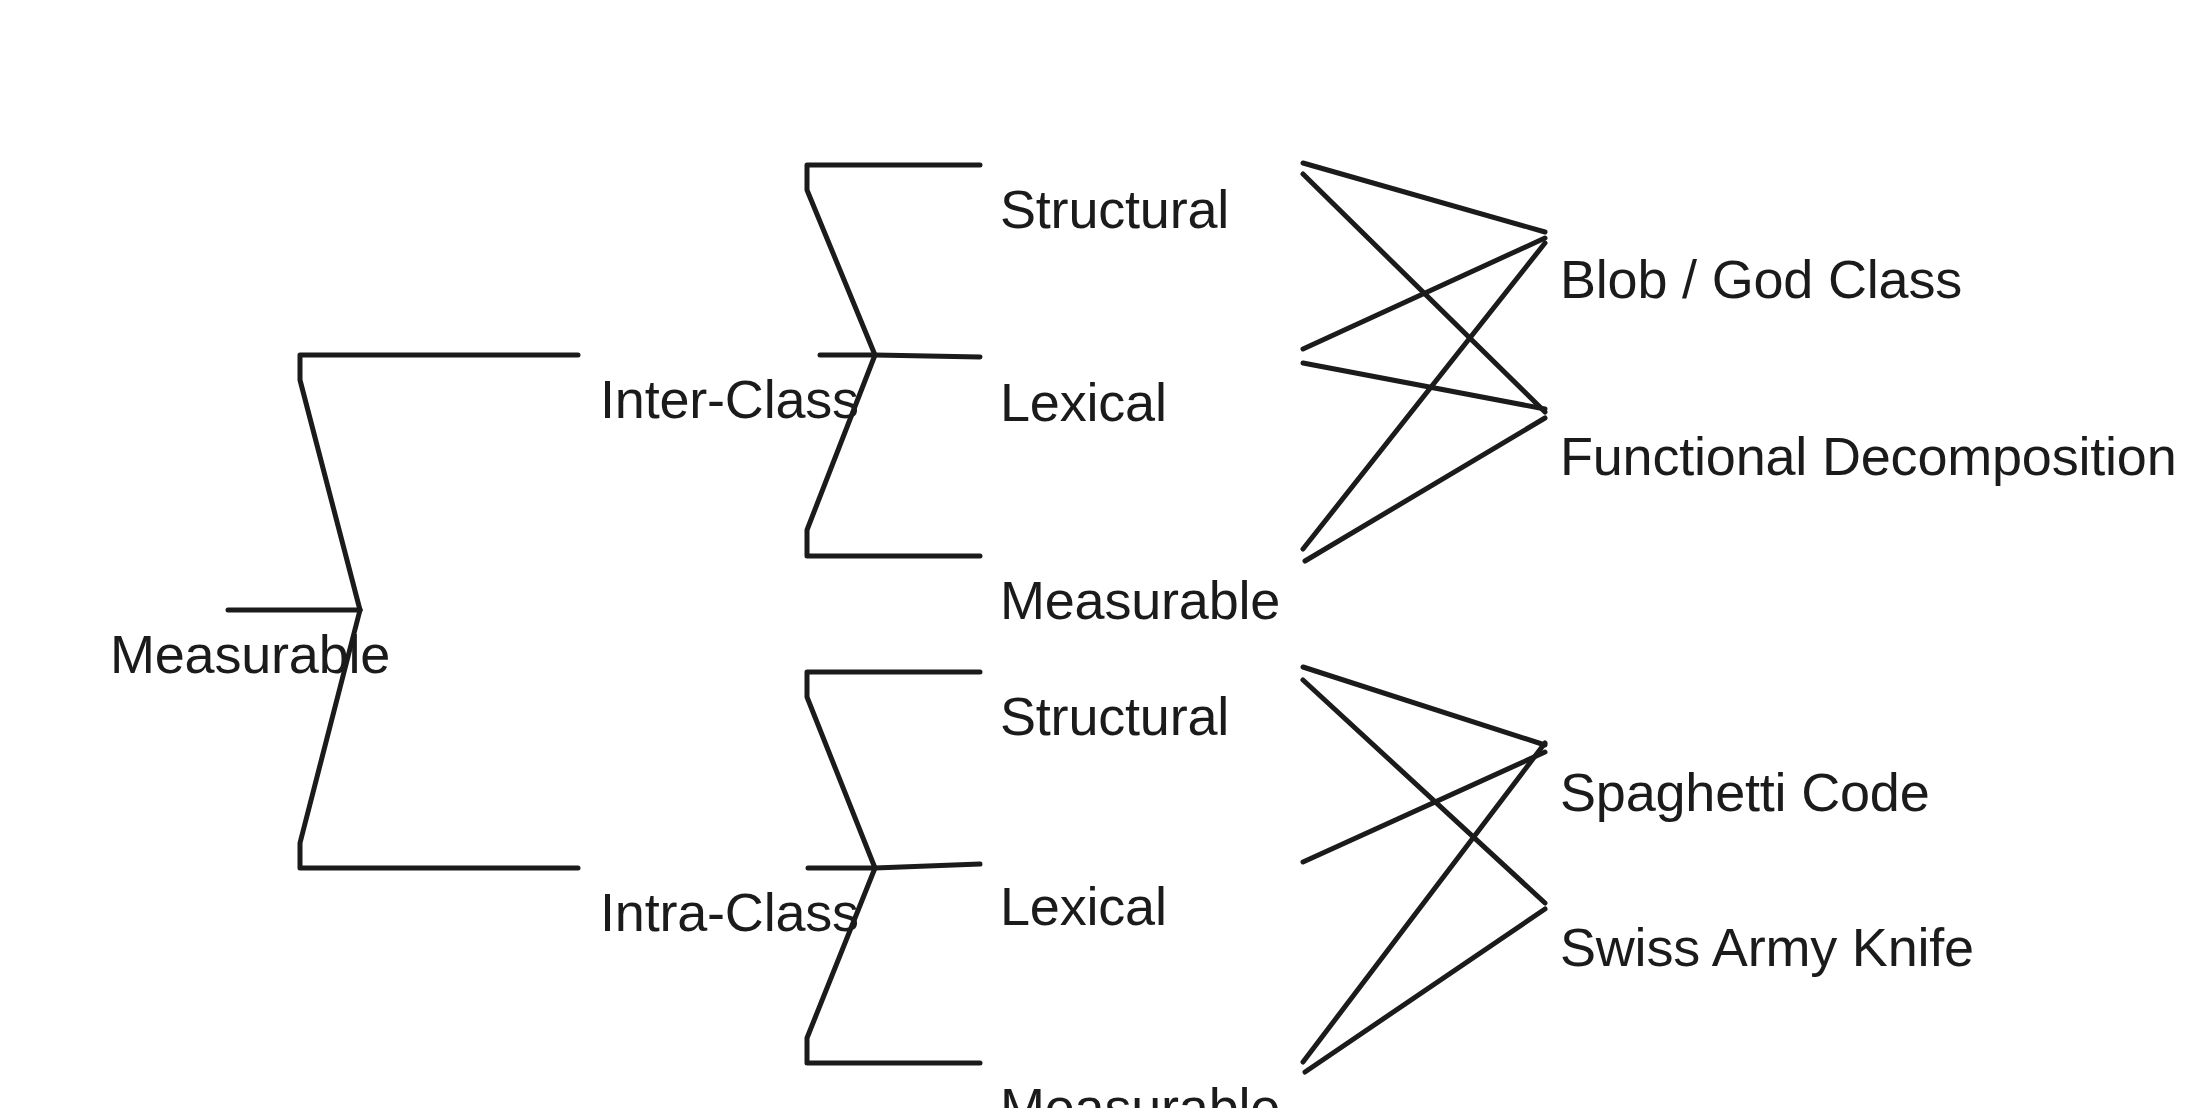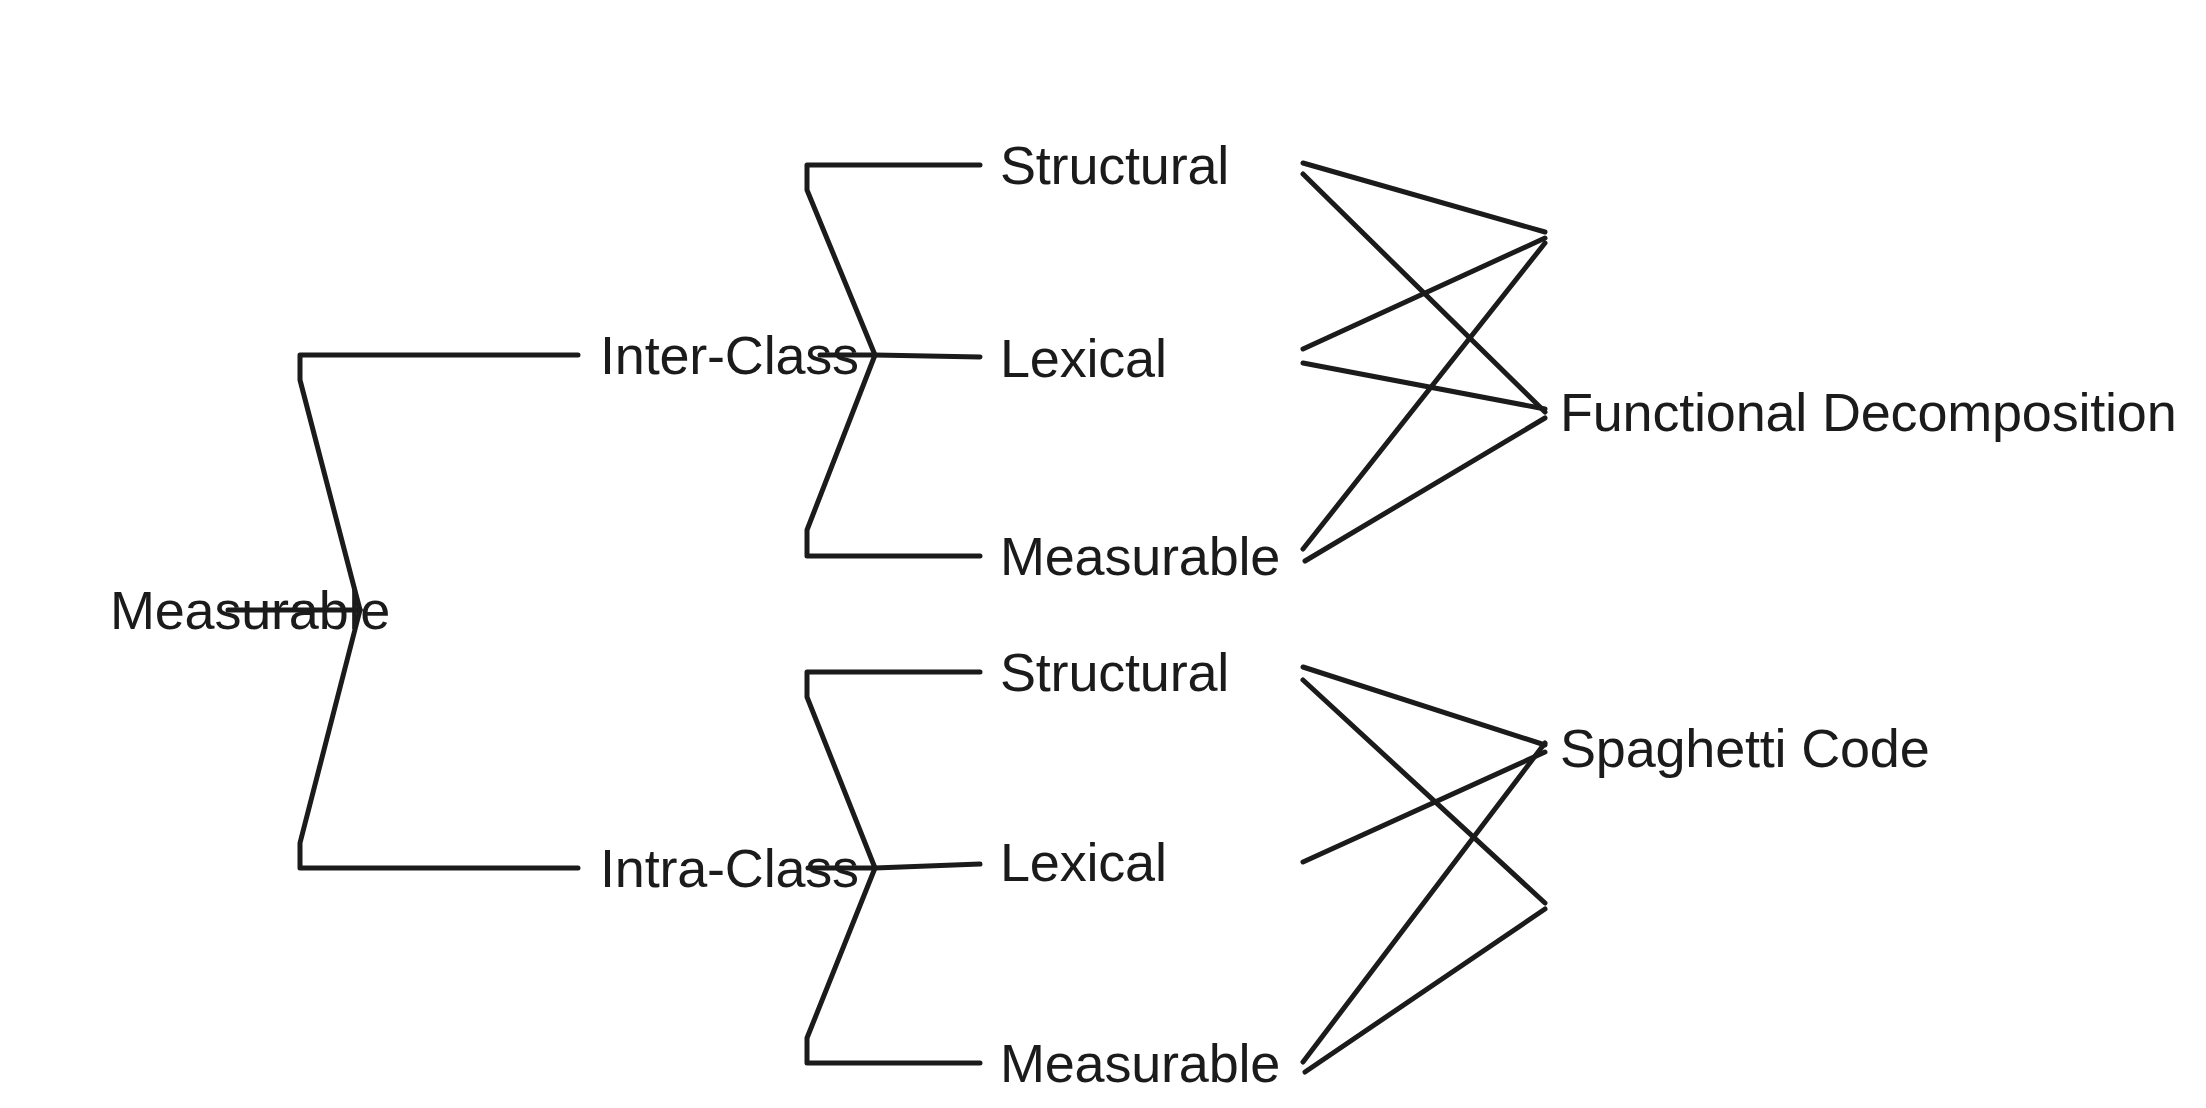--- a/index.html
+++ b/index.html
@@ -26,21 +26,21 @@
     position: absolute;
     color: #1b1b1b;
     font-family: "Liberation Sans", sans-serif;
     font-size: 54px;
     font-weight: 400;
     line-height: 1;
     white-space: nowrap;
     letter-spacing: -0.2px;
     transform: translateY(-50%);
   }
-  .node-label.anchor-left  { text-align: left; }
+  .node-label.anchor-left  { text-align: left; margin-top: 44px; }
 </style>
 </head>
 <body>
 
 <div id="stage">
 
   <svg id="wires" viewBox="0 0 2206 1108" xmlns="http://www.w3.org/2000/svg">
     <g fill="none" stroke="#1b1b1b" stroke-width="5" stroke-linecap="round" stroke-linejoin="round">
 
       <path d="M 228 610 L 360 610"></path>
@@ -83,19 +83,21 @@
   <div class="node-label anchor-left" style="left:1000px; top:358px;">Lexical</div>
 
   <div class="node-label anchor-left" style="left:1000px; top:556px;">Measurable</div>
 
   <div class="node-label anchor-left" style="left:1000px; top:672px;">Structural</div>
 
   <div class="node-label anchor-left" style="left:1000px; top:862px;">Lexical</div>
 
   <div class="node-label anchor-left" style="left:1000px; top:1063px;">Measurable</div>
 
+  <div class="node-label anchor-left" style="left:1560px; top:235px;">Blob / God Class</div>
 
   <div class="node-label anchor-left" style="left:1560px; top:748px;">Spaghetti Code</div>
 
   <div class="node-label anchor-left" style="left:1560px; top:412px;">Functional Decomposition</div>
 
+  <div class="node-label anchor-left" style="left:1560px; top:903px;">Swiss Army Knife</div>
 
 </div>
 
 </body></html>

